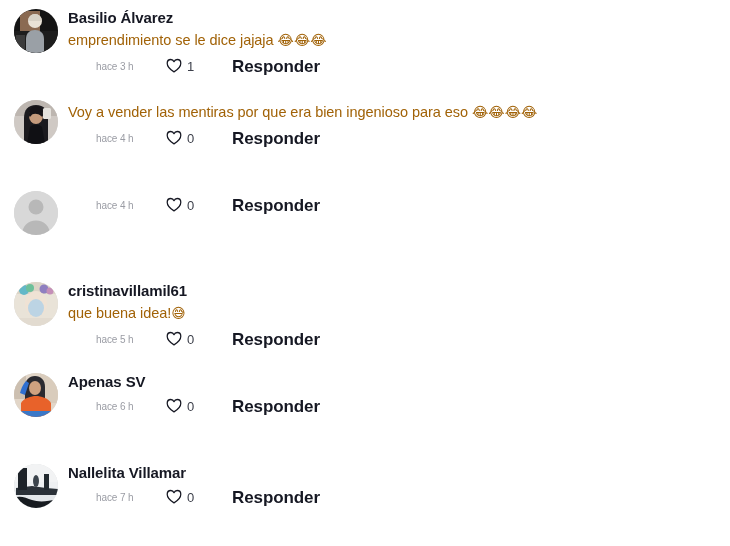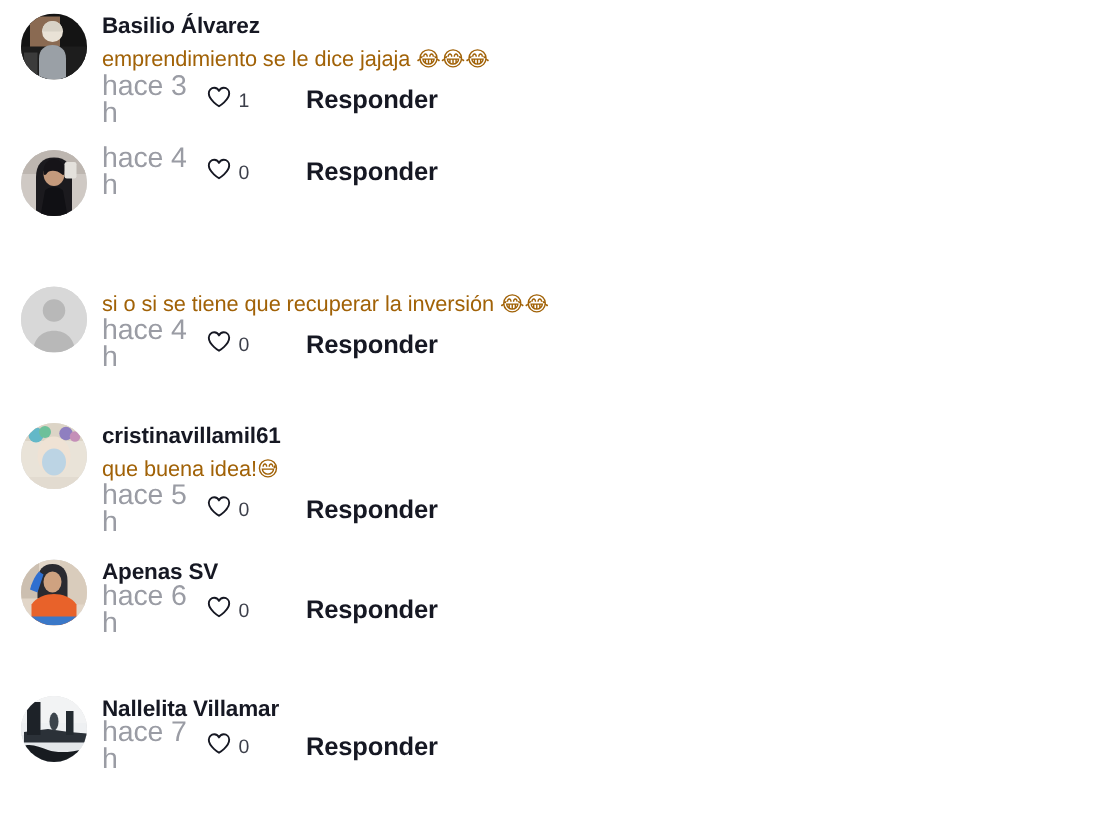--- a/index.html
+++ b/index.html
@@ -79,25 +79,26 @@
   }
 
   .meta-row {
     display: flex;
     align-items: center;
     margin-top: 7px;
     height: 18px;
   }
 
   .timestamp {
-    font-size: 19px;
+    font-size: 10px;
     color: #9a9ca4;
     line-height: 18px;
     width: 70px;
     letter-spacing: -0.1px;
+    margin-left: 28px;
   }
 
   .like-group {
     display: flex;
     align-items: center;
     width: 66px;
   }
 
   .heart-icon { display: block; }
 
@@ -157,20 +158,21 @@
           <rect width="44" height="44" fill="#cfc9c4"></rect>
           <rect x="0" y="0" width="44" height="16" fill="#bdb6b0"></rect>
           <path d="M10 18c0-8 4-13 12-13s12 5 12 13v26H10z" fill="#1b1a1e"></path>
           <ellipse cx="22" cy="16" rx="7" ry="8" fill="#c49a7c"></ellipse>
           <path d="M15 15c0-6 3-9 7-9s7 3 7 9c0 2-1 2-2 1-3-3-9-3-10 0-1 1-2 1-2-1z" fill="#161418"></path>
           <path d="M16 27c2-3 10-3 12 0l3 17H13z" fill="#101014"></path>
           <rect x="29" y="8" width="8" height="11" rx="1.5" fill="#e4e1dc"></rect>
         </svg>
       </div>
     <div class="comment-body">
+      <div class="comment-text"><span>Voy a vender las mentiras por que era bien ingenioso para eso </span><span class="emoji">😂😂😂😂</span></div>
       <div class="meta-row">
         <span class="timestamp">hace 4 h</span>
         <span class="like-group">
           <span class="heart-icon">
             <svg width="16" height="15" viewBox="0 0 24 22" fill="none" xmlns="http://www.w3.org/2000/svg">
               <path d="M12 20.5C12 20.5 1.8 14.4 1.8 7.6C1.8 4.3 4.3 2 7.2 2C9.3 2 11.2 3.3 12 5.2C12.8 3.3 14.7 2 16.8 2C19.7 2 22.2 4.3 22.2 7.6C22.2 14.4 12 20.5 12 20.5Z" stroke="#161823" stroke-width="1.9" stroke-linejoin="round"></path>
             </svg>
           </span>
           <span class="like-count">0</span>
         </span>
@@ -181,21 +183,20 @@
 
   <div class="comment-row">
     <div class="avatar">
         <svg viewBox="0 0 44 44" width="44" height="44">
           <rect width="44" height="44" fill="#d8d8d8"></rect>
           <circle cx="22" cy="16" r="7.5" fill="#b8b8b8"></circle>
           <path d="M8 44c0-9 6-14.5 14-14.5S36 35 36 44z" fill="#b8b8b8"></path>
         </svg>
       </div>
     <div class="comment-body">
-      <div class="comment-text"><span>si o si se tiene que recuperar la inversión </span><span class="emoji">😂😂</span></div>
       <div class="meta-row">
         <span class="timestamp">hace 4 h</span>
         <span class="like-group">
           <span class="heart-icon">
             <svg width="16" height="15" viewBox="0 0 24 22" fill="none" xmlns="http://www.w3.org/2000/svg">
               <path d="M12 20.5C12 20.5 1.8 14.4 1.8 7.6C1.8 4.3 4.3 2 7.2 2C9.3 2 11.2 3.3 12 5.2C12.8 3.3 14.7 2 16.8 2C19.7 2 22.2 4.3 22.2 7.6C22.2 14.4 12 20.5 12 20.5Z" stroke="#161823" stroke-width="1.9" stroke-linejoin="round"></path>
             </svg>
           </span>
           <span class="like-count">0</span>
         </span>

